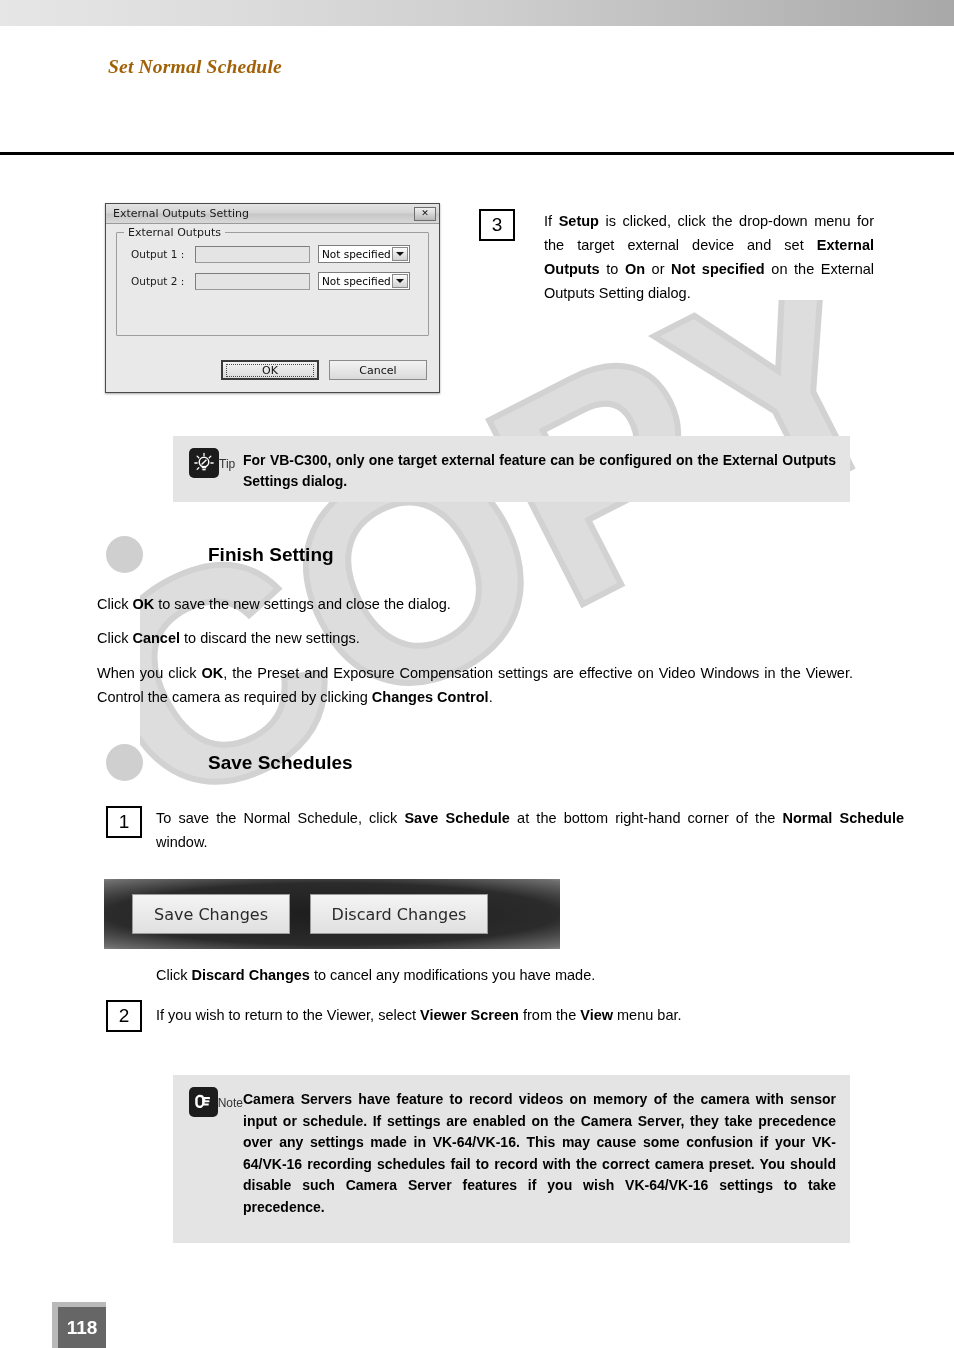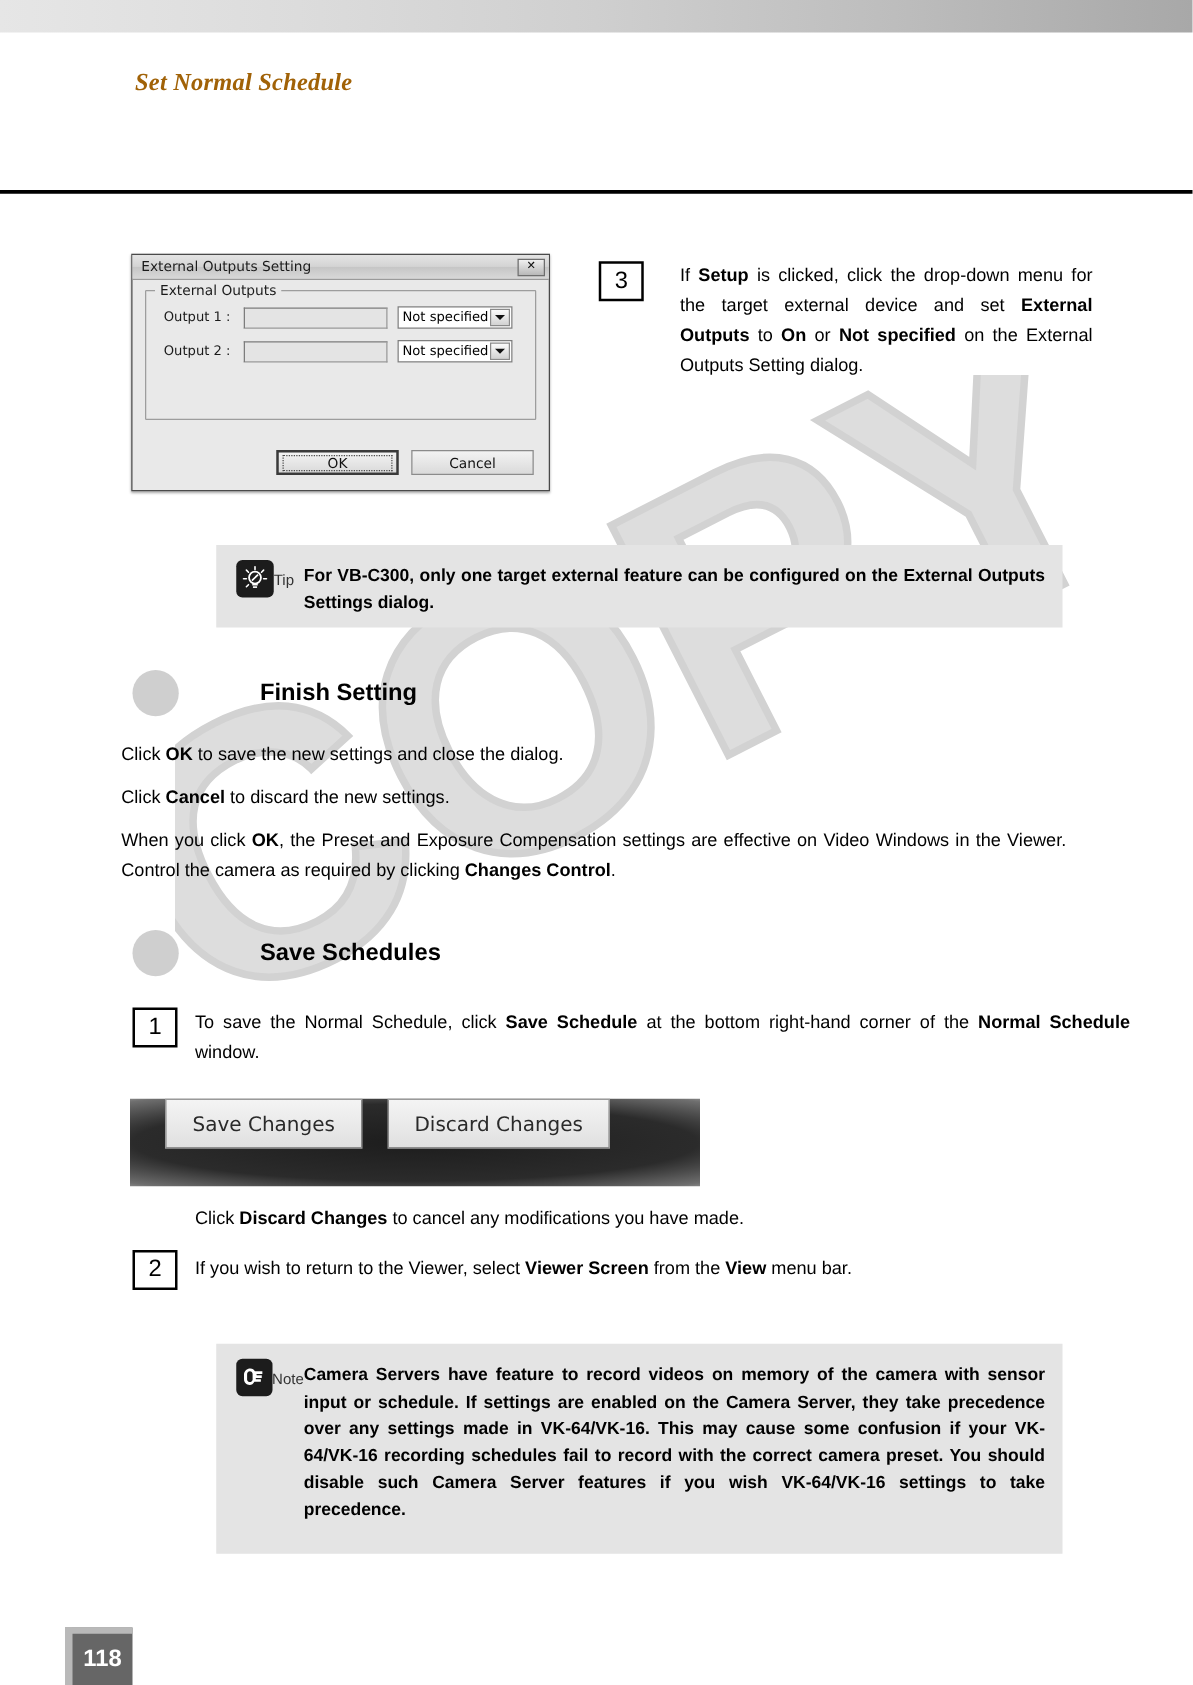--- a/index.html
+++ b/index.html
@@ -270,21 +270,21 @@
     text-align-last: left;
   }
   #step2 .step-text { padding-top: 3px; }
 
   
   .shot {
     position: absolute;
     top: 879px; left: 104px;
     width: 456px; height: 70px;
     background: radial-gradient(ellipse 90% 80% at 50% 50%, #1d1d1d 0%, #2b2b2b 55%, #6e6e6e 80%, #cacaca 95%, #ffffff 100%);
-    display: flex; 
+    display: flex; align-items: center;
     padding-left: 28px;
     gap: 20px;
   }
   .shot-btn {
     height: 40px;
     background: linear-gradient(to bottom, #f4f4f4 0%, #eaeaea 50%, #e0e0e0 100%);
     border: 1px solid #9a9a9a;
     display: flex; align-items: center; justify-content: center;
     font-size: 16px;
     color: #2a2a2a;

